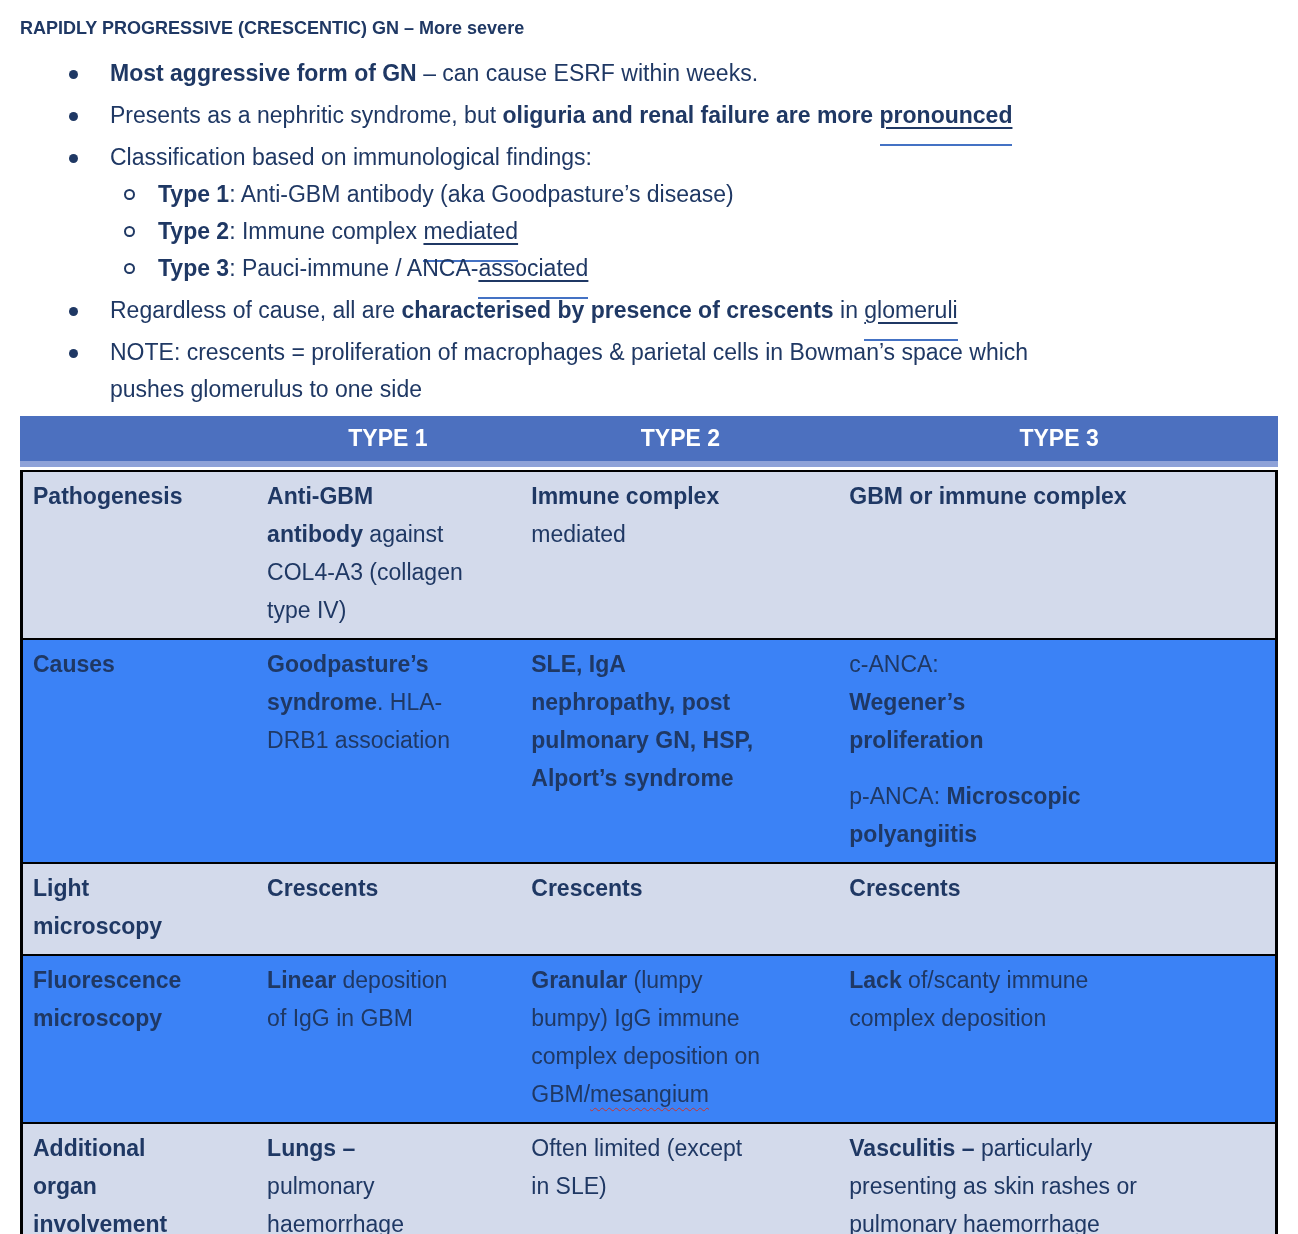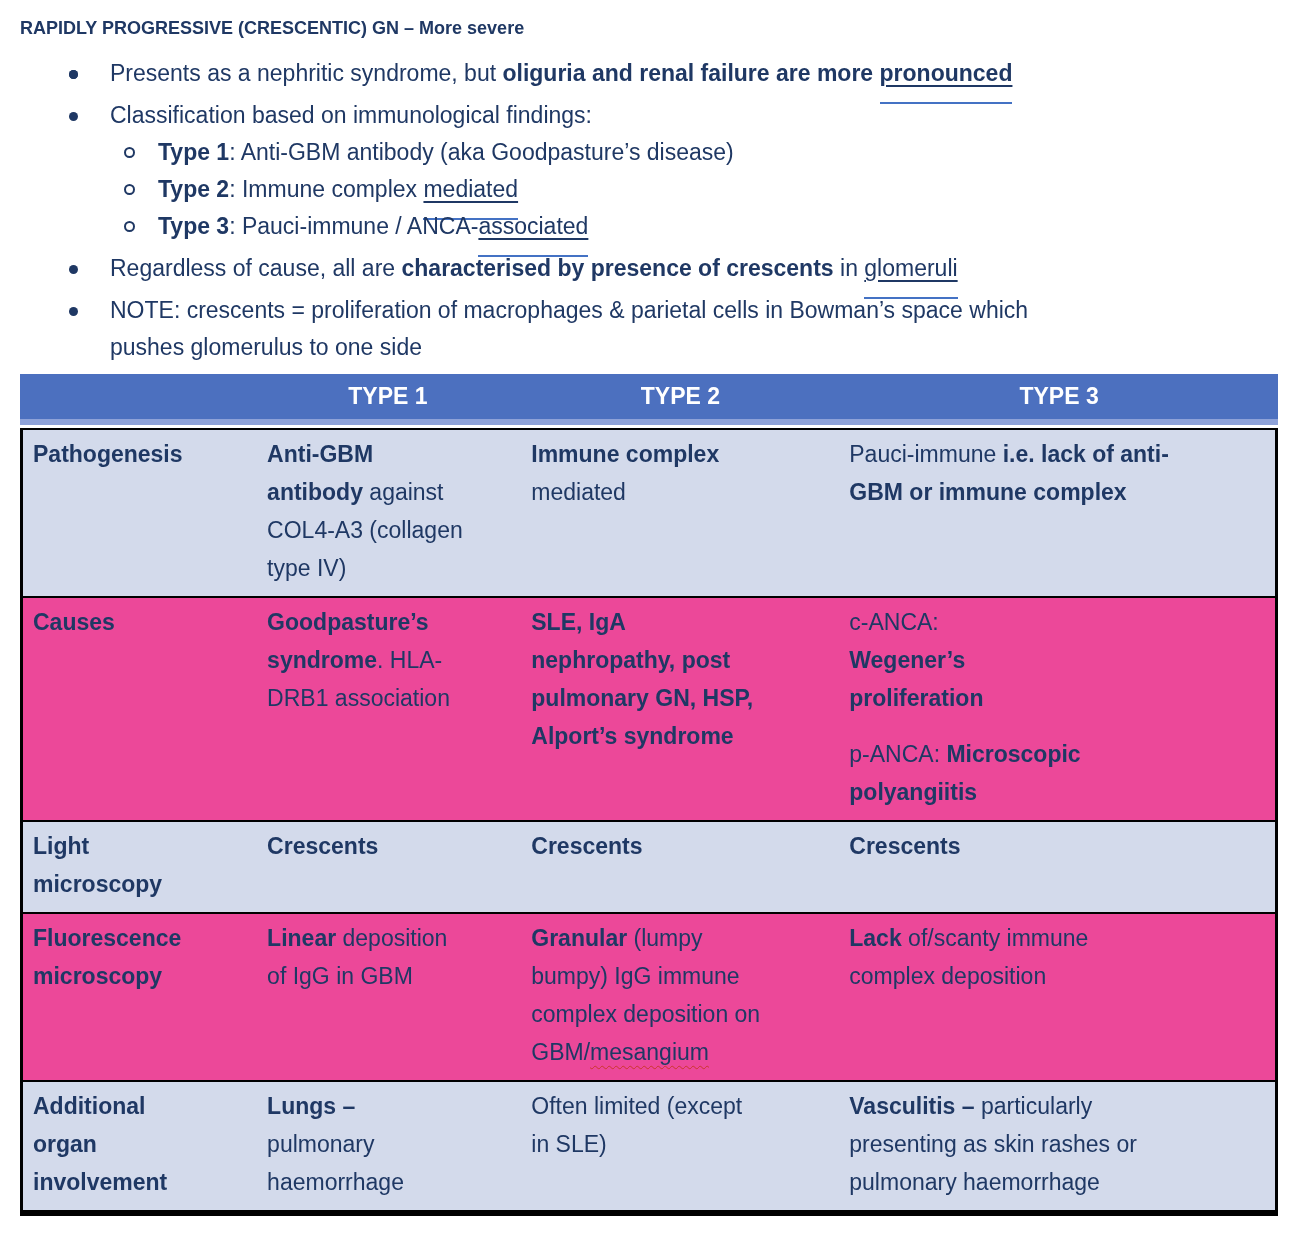--- a/index.html
+++ b/index.html
@@ -44,38 +44,39 @@
     align-items:center;
     border-bottom:6px solid #8EA2D8;
     margin-bottom:3px;
   }
   .hcell{color:#ffffff;font-weight:bold;font-size:23px;text-align:center;}
   .tbody{border:3px solid #000000;border-top-width:2px;border-bottom-width:6px;}
   .trow{
     display:grid;
     grid-template-columns:18.7% 21.1% 25.4% 34.8%;
     padding:5px 0 9px 0;
-    background:#ec4899;
+    background:#3b82f6;
   }
   .trow + .trow{border-top:2px solid #000000;}
   .trow.shaded{background:#D3DAEB;}
   .cell{font-size:23px;line-height:38px;text-align:left;padding:0 10px;}
   .label-cell{font-weight:bold;}
   .para-gap{margin-top:18px;}
 </style>
 </head>
 <body>
 
 <div class="page">
 
   <h1 class="doc-title"><span class="b">RAPIDLY PROGRESSIVE (CRESCENTIC) GN – More severe</span></h1>
 
   <ul class="bullets" id="bullet-list">
       <li class="bullet lvl1">
     <span class="marker"></span>
+    <span class="btext"><span class="b">Most aggressive form of GN </span><span>– can cause ESRF within weeks.</span></span>
   </li>
       <li class="bullet lvl1">
     <span class="marker"></span>
     <span class="btext"><span>Presents as a nephritic syndrome, but </span><span class="b">oliguria and renal failure are more </span><span class="b u-double">pronounced</span></span>
   </li>
       <li class="bullet lvl1">
     <span class="marker"></span>
     <span class="btext"><span>Classification based on immunological findings:</span></span>
   </li>
       <li class="bullet lvl2">
@@ -116,21 +117,20 @@
             <div><span class="b">Anti-GBM</span></div>
             <div><span class="b">antibody</span><span> against</span></div>
             <div><span>COL4-A3 (collagen</span></div>
             <div><span>type IV)</span></div>
           </div>
     <div class="cell">
             <div><span class="b">Immune complex</span></div>
             <div><span>mediated</span></div>
           </div>
     <div class="cell">
-            <div><span>Pauci-immune </span><span class="b">i.e. lack of anti-</span></div>
             <div><span class="b">GBM or immune complex</span></div>
           </div>
   </div>
         <div class="trow">
     <div class="cell label-cell">
             <div><span class="b">Causes</span></div>
           </div>
     <div class="cell">
             <div><span class="b">Goodpasture’s</span></div>
             <div><span class="b">syndrome</span><span>. HLA-</span></div>

